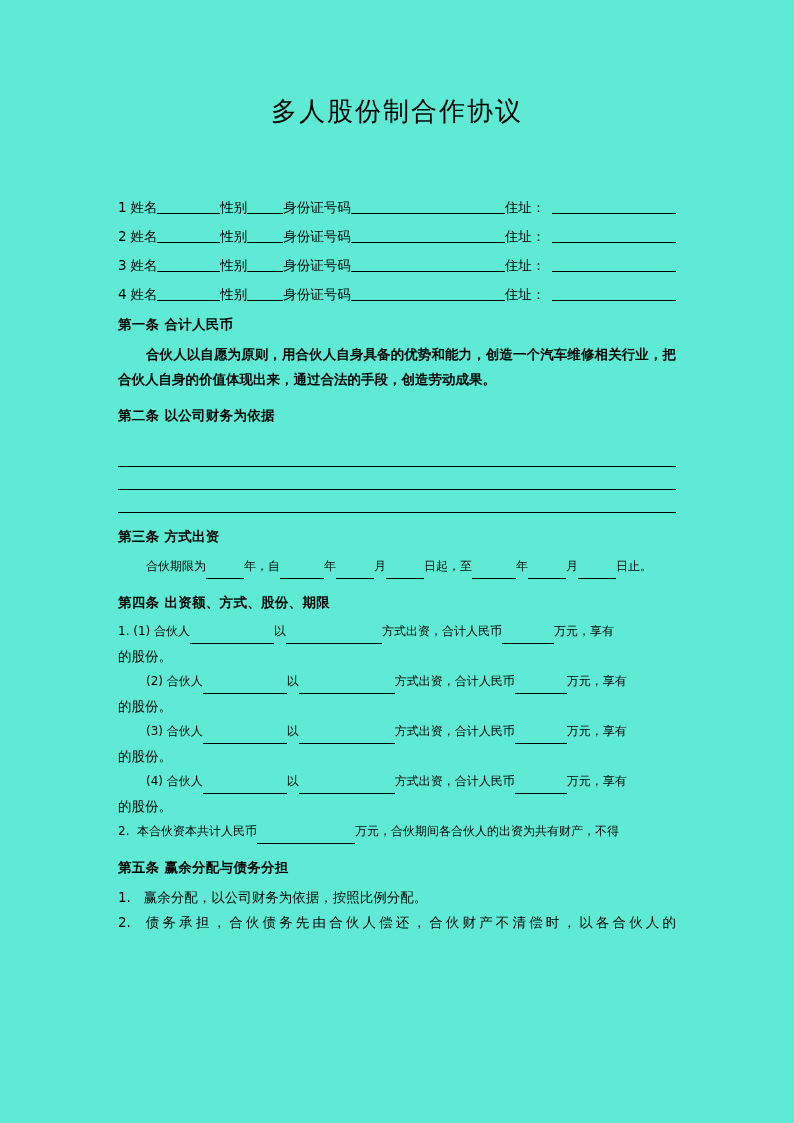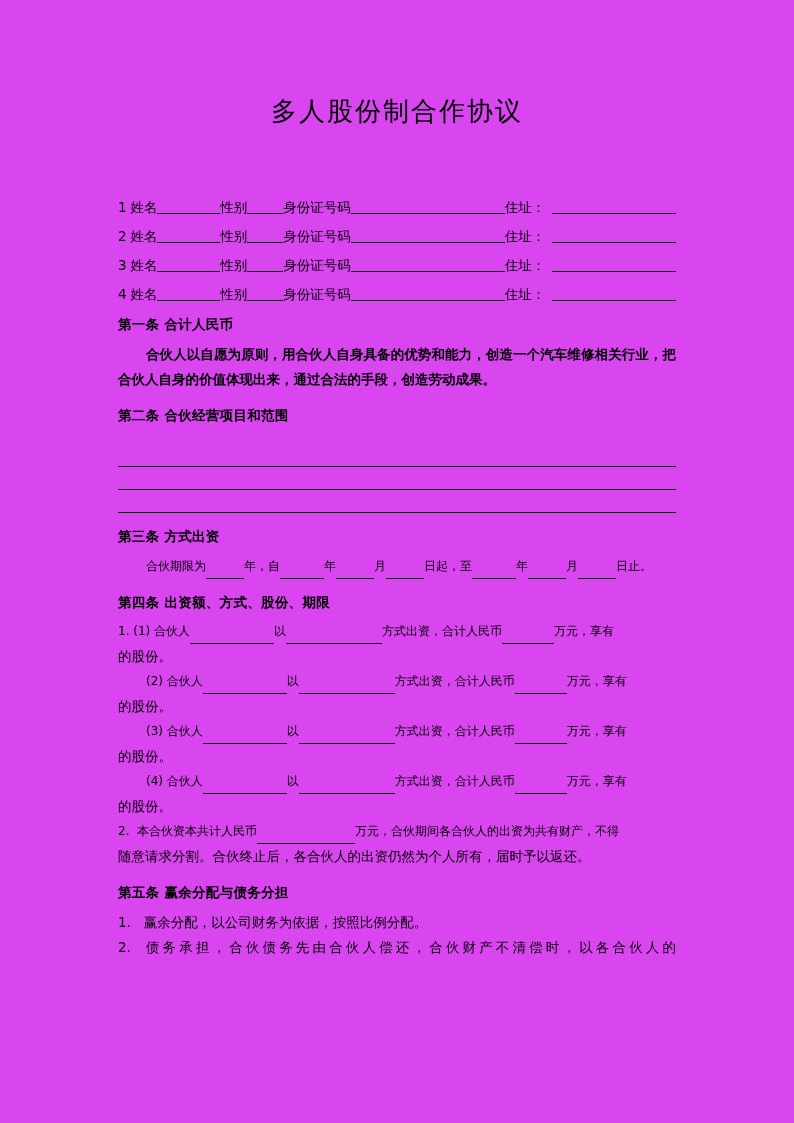--- a/index.html
+++ b/index.html
@@ -10,21 +10,21 @@
   }
   body {
     font-family: "DejaVu Sans", "Liberation Sans", sans-serif;
     color: #000000;
   }
   .page {
     position: relative;
     width: 794px;
     height: 1123px;
     margin: 0 auto;
-    background: #d946ef;
+    background: #5eead4;
     box-sizing: border-box;
     overflow: hidden;
   }
   .content {
     position: absolute;
     left: 118px;
     top: 0;
     width: 558px;
   }
 
@@ -182,21 +182,21 @@
       </div>
 
     </div>
 
     <div class="gap-c"></div>
     <div class="art-head">第一条 合计人民币</div>
     <div class="gap-b"></div>
     <p class="para indent2">合伙人以自愿为原则，用合伙人自身具备的优势和能力，创造一个汽车维修相关行业，把合伙人自身的价值体现出来，通过合法的手段，创造劳动成果。</p>
 
     <div class="gap-c"></div>
-    <div class="art-head">第二条 合伙经营项目和范围</div>
+    <div class="art-head">第二条 以公司财务为依据</div>
     <div class="rule-lines">
       <div class="rule-line"></div>
       <div class="rule-line"></div>
       <div class="rule-line"></div>
     </div>
 
     <div class="gap-c"></div>
     <div class="art-head">第三条 方式出资</div>
     <div class="gap-b"></div>
     <div class="item-line" style="padding-left:28px;"><span>合伙期限为</span><span class="ul" style="width:38px;"></span><span>年，自</span><span class="ul" style="width:44px;"></span><span>年</span><span class="ul" style="width:38px;"></span><span>月</span><span class="ul" style="width:38px;"></span><span>日起，至</span><span class="ul" style="width:44px;"></span><span>年</span><span class="ul" style="width:38px;"></span><span>月</span><span class="ul" style="width:38px;"></span><span>日止。</span></div>
@@ -211,21 +211,20 @@
     <div class="item-line sub"><span>(2)</span>&nbsp;<span>合伙人</span><span class="ul u-ptn"></span><span>以</span><span class="ul u-way"></span><span>方式出资，合计人民币</span><span class="ul u-amt"></span><span>万元，享有</span></div>
     <div class="cont-line">的股份。</div>
 
     <div class="item-line sub"><span>(3)</span>&nbsp;<span>合伙人</span><span class="ul u-ptn"></span><span>以</span><span class="ul u-way"></span><span>方式出资，合计人民币</span><span class="ul u-amt"></span><span>万元，享有</span></div>
     <div class="cont-line">的股份。</div>
 
     <div class="item-line sub"><span>(4)</span>&nbsp;<span>合伙人</span><span class="ul u-ptn"></span><span>以</span><span class="ul u-way"></span><span>方式出资，合计人民币</span><span class="ul u-amt"></span><span>万元，享有</span></div>
     <div class="cont-line">的股份。</div>
 
     <div class="item-line"><span class="num-lead">2.</span>&nbsp;&nbsp;<span>本合伙资本共计人民币</span><span class="ul u-total"></span><span>万元，合伙期间各合伙人的出资为共有财产，不得</span></div>
-    <div class="cont-line">随意请求分割。合伙终止后，各合伙人的出资仍然为个人所有，届时予以返还。</div>
 
     <div class="gap-c"></div>
     <div class="art-head">第五条 赢余分配与债务分担</div>
     <div class="gap-b"></div>
 
     <div class="cont-line"><span class="num-lead">1.</span>&nbsp;&nbsp;&nbsp;<span>赢余分配，以公司财务为依据，按照比例分配。</span></div>
 
     <div class="cont-line para-stretch"><span class="num-lead">2.</span>&nbsp;&nbsp;<span>债务承担，合伙债务先由合伙人偿还，合伙财产不清偿时，以各合伙人的</span></div>
 
   </div>

